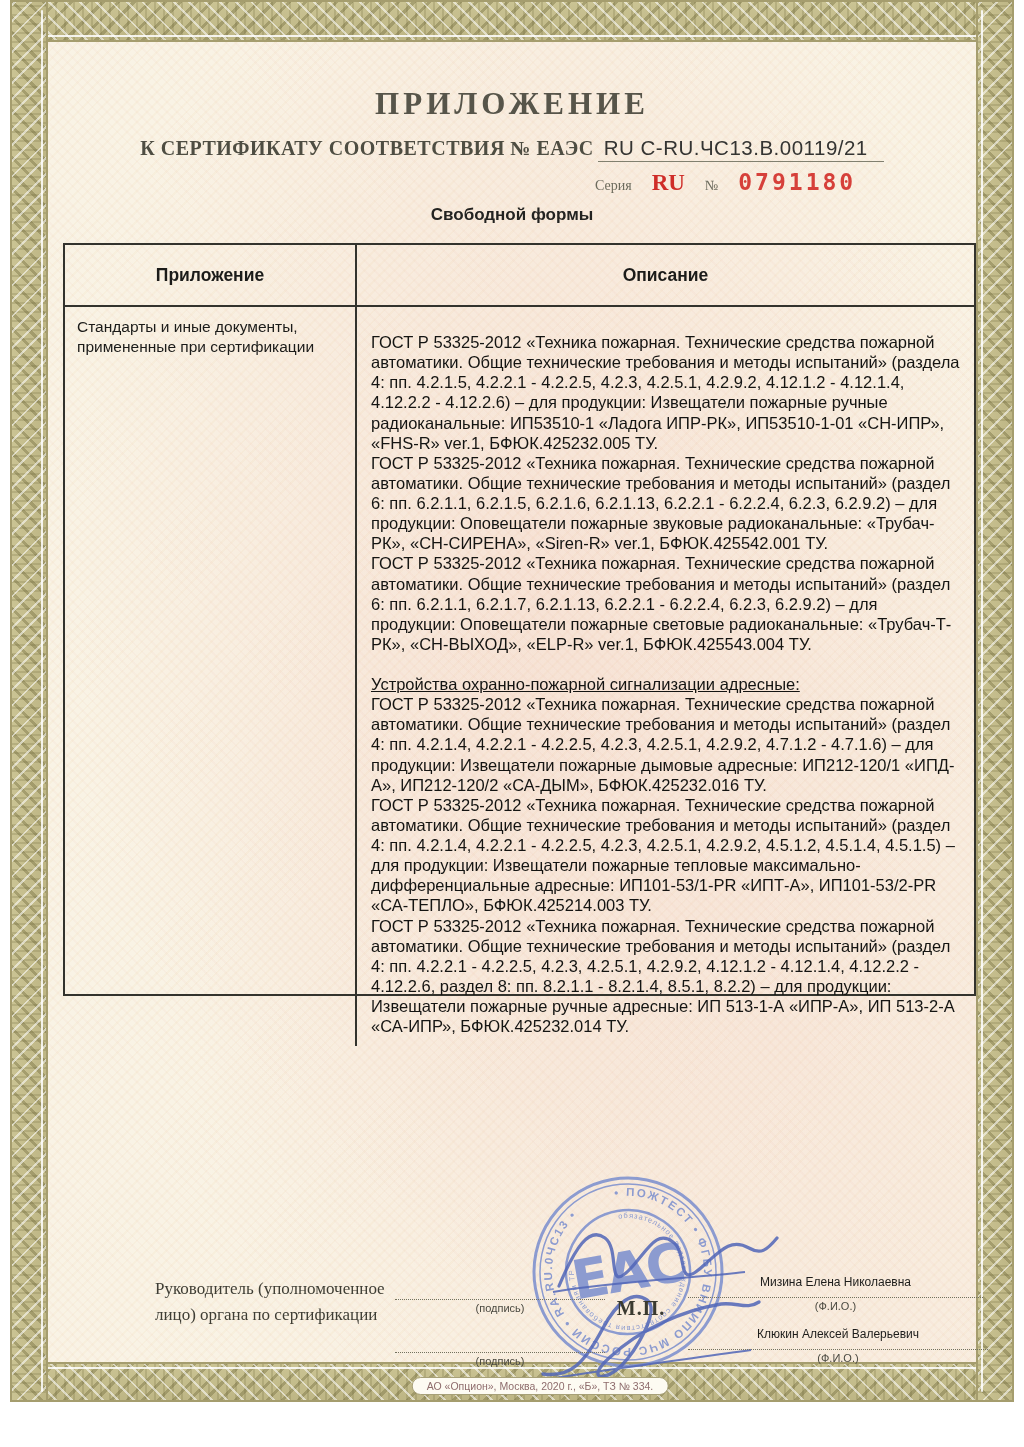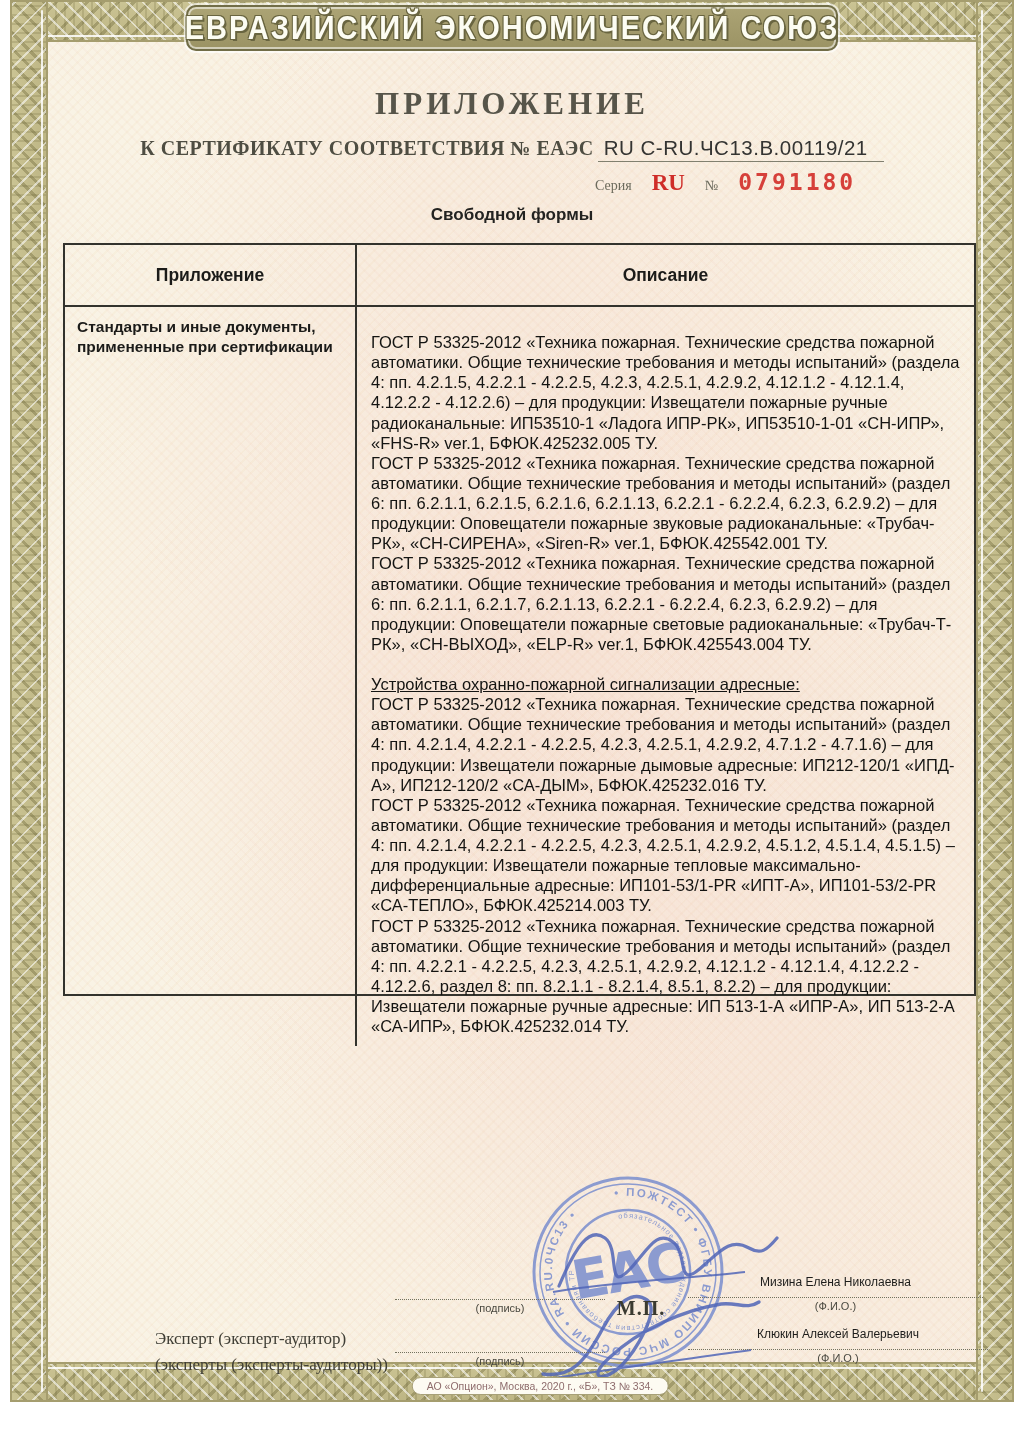--- a/index.html
+++ b/index.html
@@ -77,21 +77,21 @@
   .form-type { position:absolute; top:205px; width:100%; text-align:center;
     font-size:17px; font-weight:bold; color:#232321; }
 
   
   .table { position:absolute; left:53px; top:243px; width:913px; height:753px;
     border:2px solid #33332d; display:grid;
     grid-template-columns:292px 1fr; grid-template-rows:62px 1fr; }
   .th { display:flex; align-items:center; justify-content:center; font-weight:bold;
     font-size:17.5px; color:#1b1b19; border-bottom:2px solid #33332d; }
   .th-left, .td-left { border-right:2px solid #33332d; }
-  .td-left { padding:10px 12px; font-weight:bold; font-size:15.5px; line-height:1.3;
+  .td-left { padding:10px 12px; font-weight:normal; font-size:15.5px; line-height:1.3;
     color:#1b1b19; }
   .td-right { padding:8px 14px 10px 14px; font-size:16.5px; line-height:1.22; color:#141412;margin-top:17px; }
   .td-right p { margin:0; }
   .block-gap { margin-top:20px !important;text-decoration:underline; }
 
   
   .sig-label { position:absolute; font-family:"Liberation Serif", serif; font-size:17px;
     color:#3e3d34; line-height:1.5; width:340px; }
   .role1 { left:145px; top:1276px; }
   .role2 { left:145px; top:1326px; }
@@ -127,23 +127,20 @@
 </head>
 <body>
 
 <div class="cert">
 
   <div class="frame f-horiz f-top"></div>
   <div class="frame f-horiz f-bottom"></div>
   <div class="frame f-vert f-left"></div>
   <div class="frame f-vert f-right"></div>
 
-  <div class="banner">
-    <span>ЕВРАЗИЙСКИЙ ЭКОНОМИЧЕСКИЙ СОЮЗ</span>
-  </div>
 
   <div class="content">
     <div class="title">ПРИЛОЖЕНИЕ</div>
 
     <div class="subtitle-row">
       <span class="subtitle-label">К СЕРТИФИКАТУ СООТВЕТСТВИЯ № ЕАЭС</span>
       <span class="cert-number">RU C-RU.ЧС13.В.00119/21</span>
     </div>
 
     <div class="series-row">
@@ -189,31 +186,31 @@
 
     <svg class="ink ink1" width="240" height="100" viewBox="0 0 240 100">
       <path d="M14,78 C30,40 44,18 60,30 C76,42 60,88 86,60 C104,40 112,22 128,34 C144,46 130,84 158,58 C176,42 186,30 204,40 C216,47 222,42 232,30" fill="none" stroke="#5166b8" stroke-width="3.2" stroke-linecap="round"></path>
       <path d="M8,84 C60,74 150,70 200,64" fill="none" stroke="#5166b8" stroke-width="2"></path>
     </svg>
     <svg class="ink ink2" width="250" height="105" viewBox="0 0 250 105">
       <path d="M18,92 C46,96 60,80 78,46 C92,20 108,8 122,18 C136,28 110,70 96,84 C80,100 60,98 84,76 C116,46 160,28 196,22 C212,20 222,28 234,20" fill="none" stroke="#5166b8" stroke-width="3.4" stroke-linecap="round"></path>
       <path d="M30,96 C90,86 170,76 226,68" fill="none" stroke="#5166b8" stroke-width="2"></path>
     </svg>
 
+    <div class="sig-label role1">
+      <div>Руководитель (уполномоченное</div>
+      <div>лицо) органа по сертификации</div>
+    </div>
     <div class="sig-line line-s1"></div>
     <div class="sig-caption cap-s1">(подпись)</div>
     <div class="mp">М.П.</div>
     <div class="sig-name name1">Мизина Елена Николаевна</div>
     <div class="sig-line line-n1"></div>
     <div class="fio-caption cap-f1">(Ф.И.О.)</div>
 
-    <div class="sig-label role2">
-      <div>Эксперт (эксперт-аудитор)</div>
-      <div>(эксперты (эксперты-аудиторы))</div>
-    </div>
     <div class="sig-line line-s2"></div>
     <div class="sig-caption cap-s2">(подпись)</div>
     <div class="sig-name name2">Клюкин Алексей Валерьевич</div>
     <div class="sig-line line-n2"></div>
     <div class="fio-caption cap-f2">(Ф.И.О.)</div>
 
     <div class="footer-pill">АО «Опцион», Москва, 2020 г., «Б», ТЗ № 334.</div>
   </div>
 </div>
 

